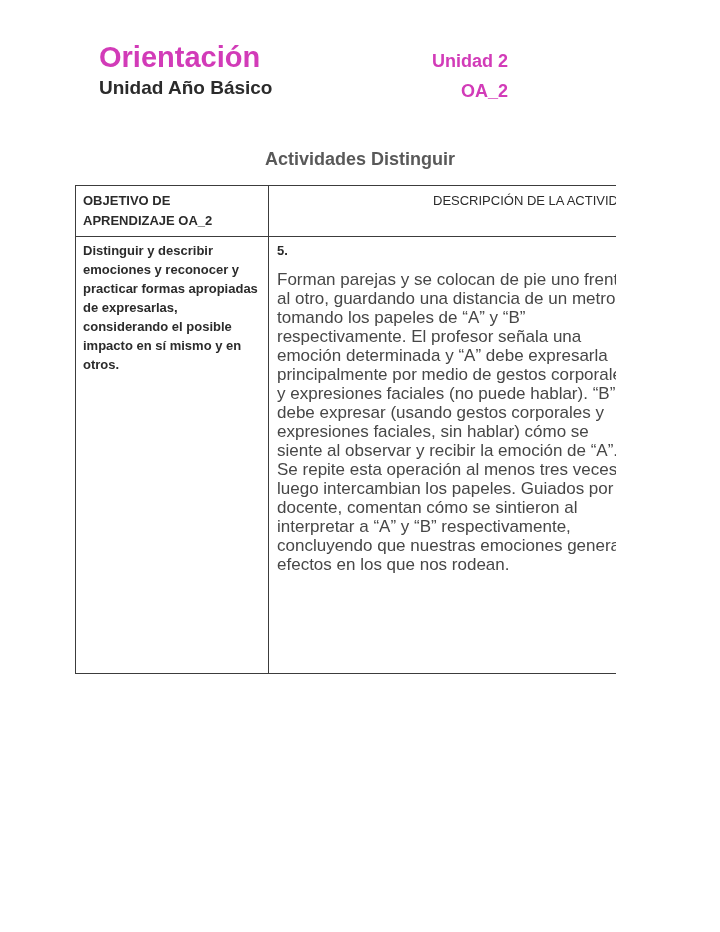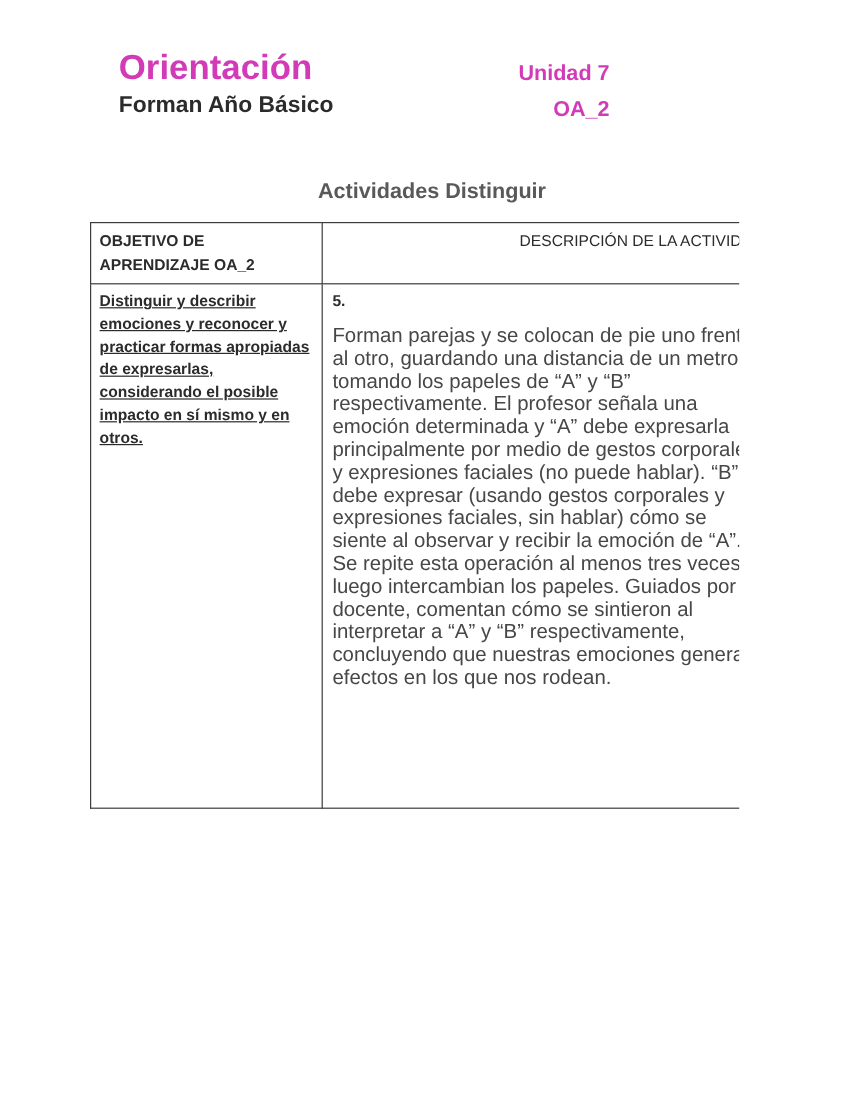--- a/index.html
+++ b/index.html
@@ -96,21 +96,20 @@
     line-height: 20px;
     color: var(--ink, #2b2b2b);
   }
 
   .td-obj {
     padding: 4px 6px 4px 7px;
     font-size: 13px;
     font-weight: 700;
     line-height: 19px;
     color: var(--ink, #2e2e2e);
-    text-decoration: underline;
   }
 
   .td-desc { padding: 4px 8px; }
 
   .activity-number {
     font-size: 13px;
     font-weight: 700;
     line-height: 19px;
     color: var(--ink, #2e2e2e);
   }
@@ -123,24 +122,24 @@
     color: var(--text, #474747);
   }
 </style>
 </head>
 <body>
 
 <div class="page">
 
   <div class="doc-title">Orientación</div>
 
-  <div class="doc-subtitle">Forman Año Básico</div>
+  <div class="doc-subtitle">Unidad Año Básico</div>
 
   <div class="header-right">
-    <div class="unit-label">Unidad 7</div>
+    <div class="unit-label">Unidad 2</div>
     <div class="oa-label">OA_2</div>
   </div>
 
   <div class="section-title">Actividades Distinguir</div>
 
   <table class="activities-table">
     <colgroup>
       <col class="col-obj">
       <col class="col-desc">
     </colgroup>

